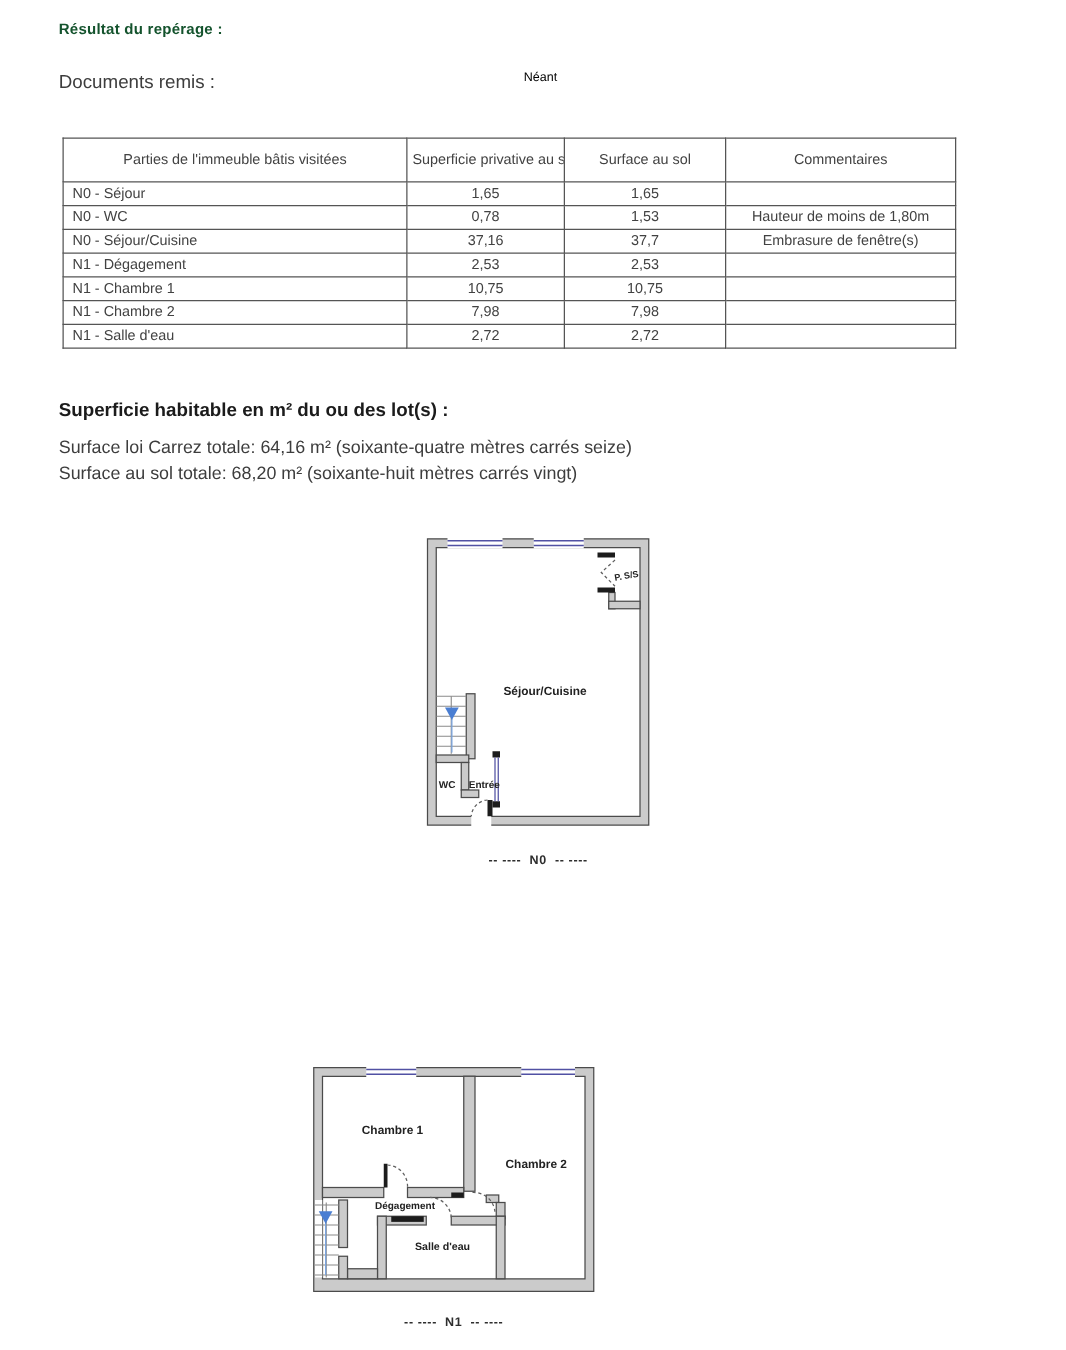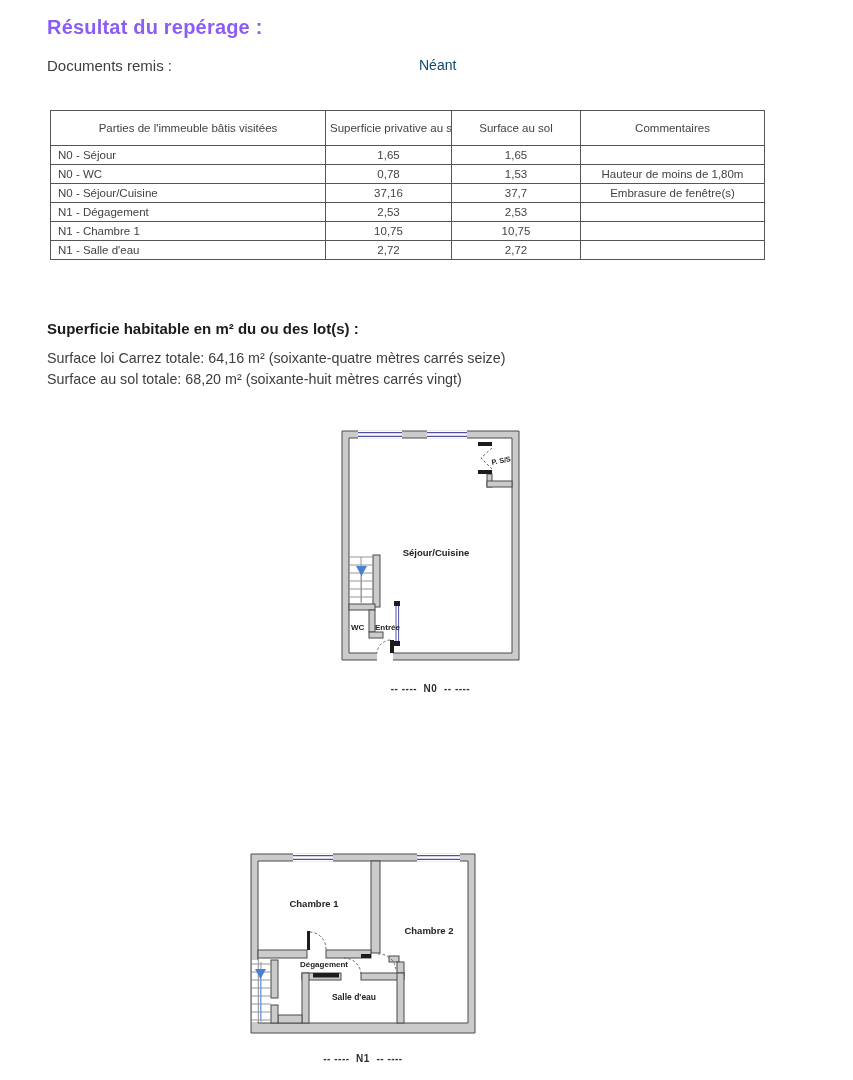--- a/index.html
+++ b/index.html
@@ -2,24 +2,24 @@
 <html style="--wall-fill: #cbcbcb; --wall-outline: #4b4b4b; --window-blue: #5151a3; --arrow-blue: #4a7ed2;"><head>
 <meta charset="utf-8">
 <style>
   html,body{margin:0;padding:0;background:#ffffff;}
   .page{
     position:relative;width:853px;height:1080px;background:#ffffff;overflow:hidden;
     font-family:"Liberation Sans",sans-serif;color:#3c3c3c;
   }
   .abs{position:absolute;}
   .title{
-    left:47px;top:16px;font-size:20px;font-weight:700;color:#8b5cf6;letter-spacing:.2px;
+    left:47px;top:16px;font-size:12px;font-weight:700;color:#14532d;letter-spacing:.2px;
   }
   .docs-label{left:47px;top:57px;font-size:15px;color:#3d3d3d;}
-  .docs-value{left:419px;top:57px;font-size:14px;color:#0c4a6e;}
+  .docs-value{left:419px;top:57px;font-size:10px;color:#000000;}
 
   
   .tbl-wrap{left:50px;top:110px;}
   table{border-collapse:collapse;table-layout:fixed;width:714px;font-size:11.5px;color:#424242;}
   th,td{border:1px solid #555555;overflow:hidden;white-space:nowrap;}
   th{font-weight:400;text-align:center;padding:2px 4px;line-height:1.3;height:30px;margin-top:44px;}
   td{height:18px;padding:0 7px;}
   td.c0{text-align:left;}
   td.c1,td.c2,td.c3{text-align:center;}
 
@@ -100,20 +100,26 @@
             <td class="c2">2,53</td>
             <td class="c3"></td>
           </tr>
           <tr>
             <td class="c0">N1 - Chambre 1</td>
             <td class="c1">10,75</td>
             <td class="c2">10,75</td>
             <td class="c3"></td>
           </tr>
           <tr>
+            <td class="c0">N1 - Chambre 2</td>
+            <td class="c1">7,98</td>
+            <td class="c2">7,98</td>
+            <td class="c3"></td>
+          </tr>
+          <tr>
             <td class="c0">N1 - Salle d'eau</td>
             <td class="c1">2,72</td>
             <td class="c2">2,72</td>
             <td class="c3"></td>
           </tr>
         </tbody>
     </table>
   </div>
 
   <div class="abs summary">

